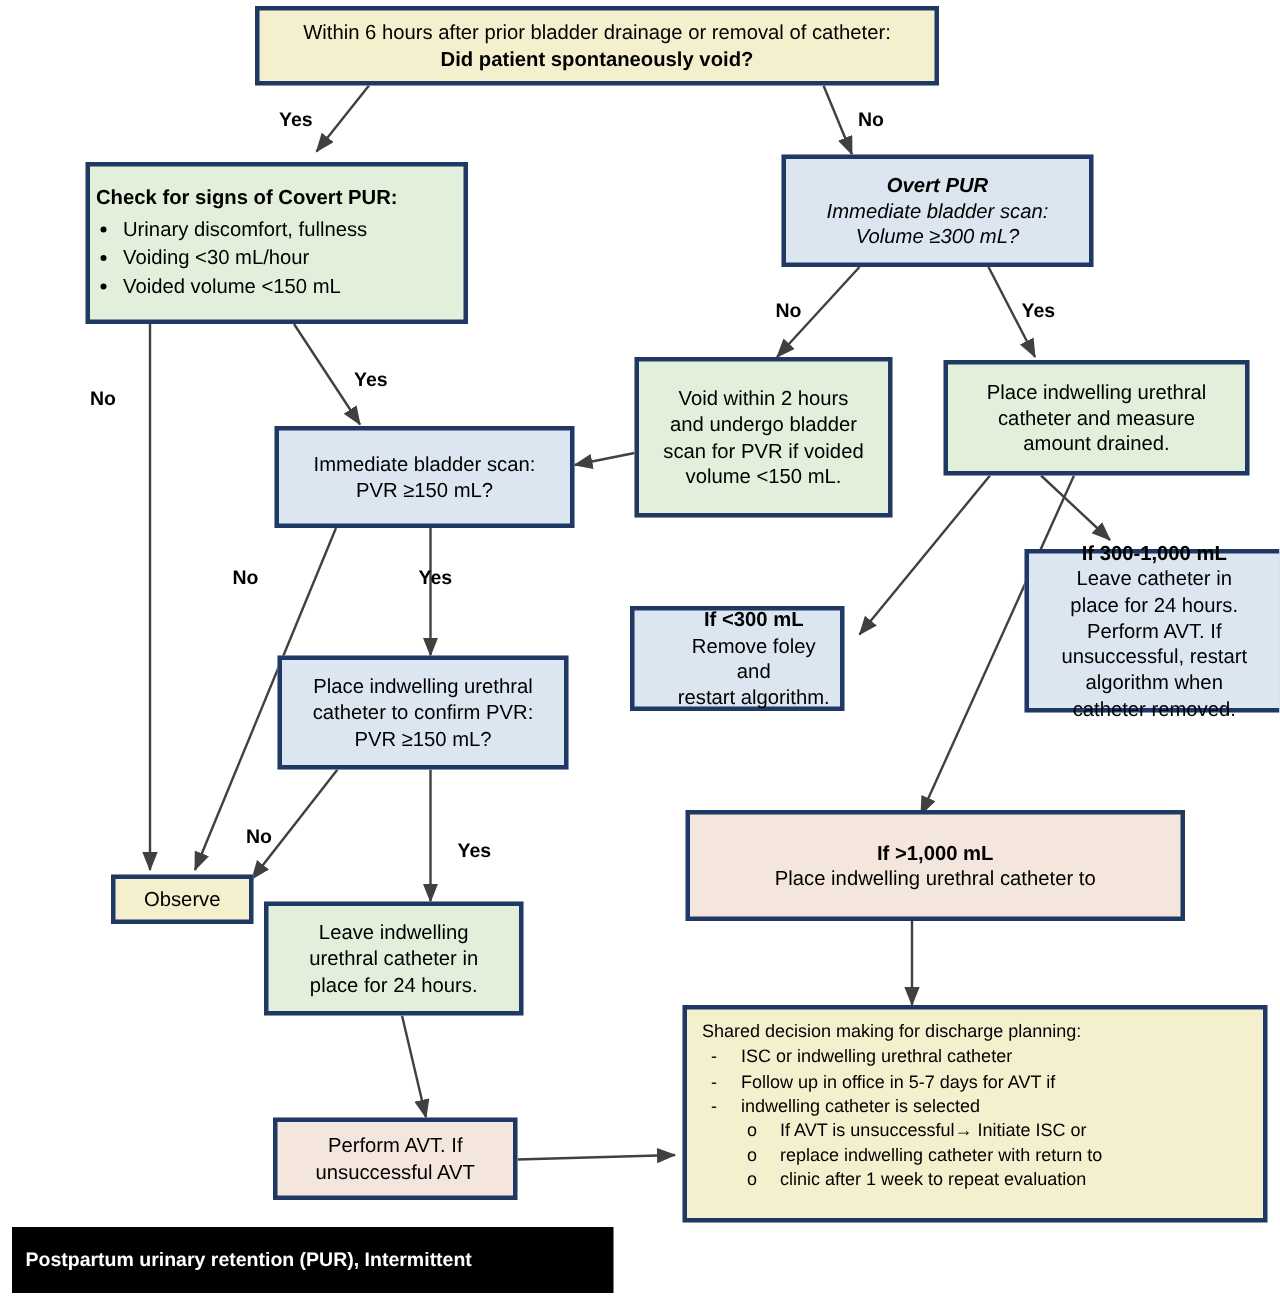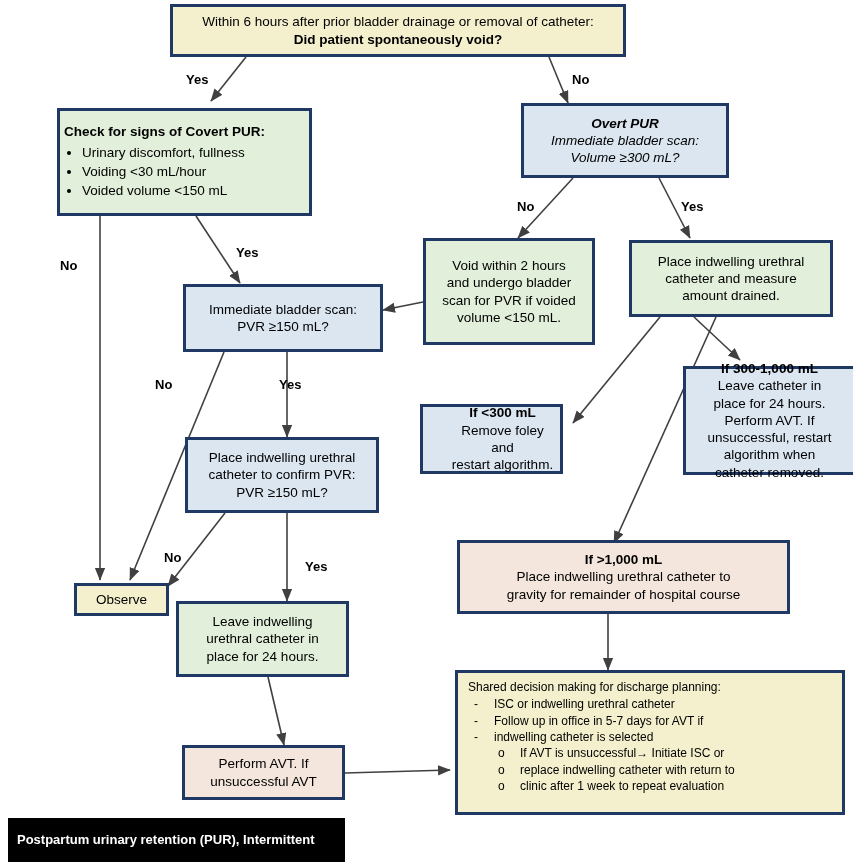--- a/index.html
+++ b/index.html
@@ -100,21 +100,21 @@
     font-weight: bold;
     font-size: 13px;
     color: #000000;
     white-space: nowrap;
   }
 
   #legend {
     position: absolute;
     left: 8px;
     top: 818px;
-    width: 337px;
+    width: 401px;
     height: 44px;
     background: #000000;
     color: #ffffff;
     font-size: 13px;
     line-height: 1.35;
     font-weight: bold;
     padding: 4px 9px;
     box-sizing: border-box;
     display: flex;
     flex-direction: column;
@@ -228,21 +228,20 @@
 
   <div class="node fill-blue" style="left:185px; top:437px; width:194px; height:76px;">
     <span class="ln">Place indwelling urethral</span>
     <span class="ln">catheter to confirm PVR:</span>
     <span class="ln">PVR ≥150 mL?</span>
   </div>
 
   <div class="node fill-tan" style="left:457px; top:540px; width:333px; height:74px;">
     <span class="ttl">If &gt;1,000 mL</span>
     <span class="ln">Place indwelling urethral catheter to</span>
-    <span class="ln">gravity for remainder of hospital course</span>
   </div>
 
   <div class="node fill-yellow" style="left:74px; top:583px; width:95px; height:33px;">
     <span class="ln">Observe</span>
   </div>
 
   <div class="node fill-green" style="left:176px; top:601px; width:173px; height:76px;">
     <span class="ln">Leave indwelling</span>
     <span class="ln">urethral catheter in</span>
     <span class="ln">place for 24 hours.</span>

